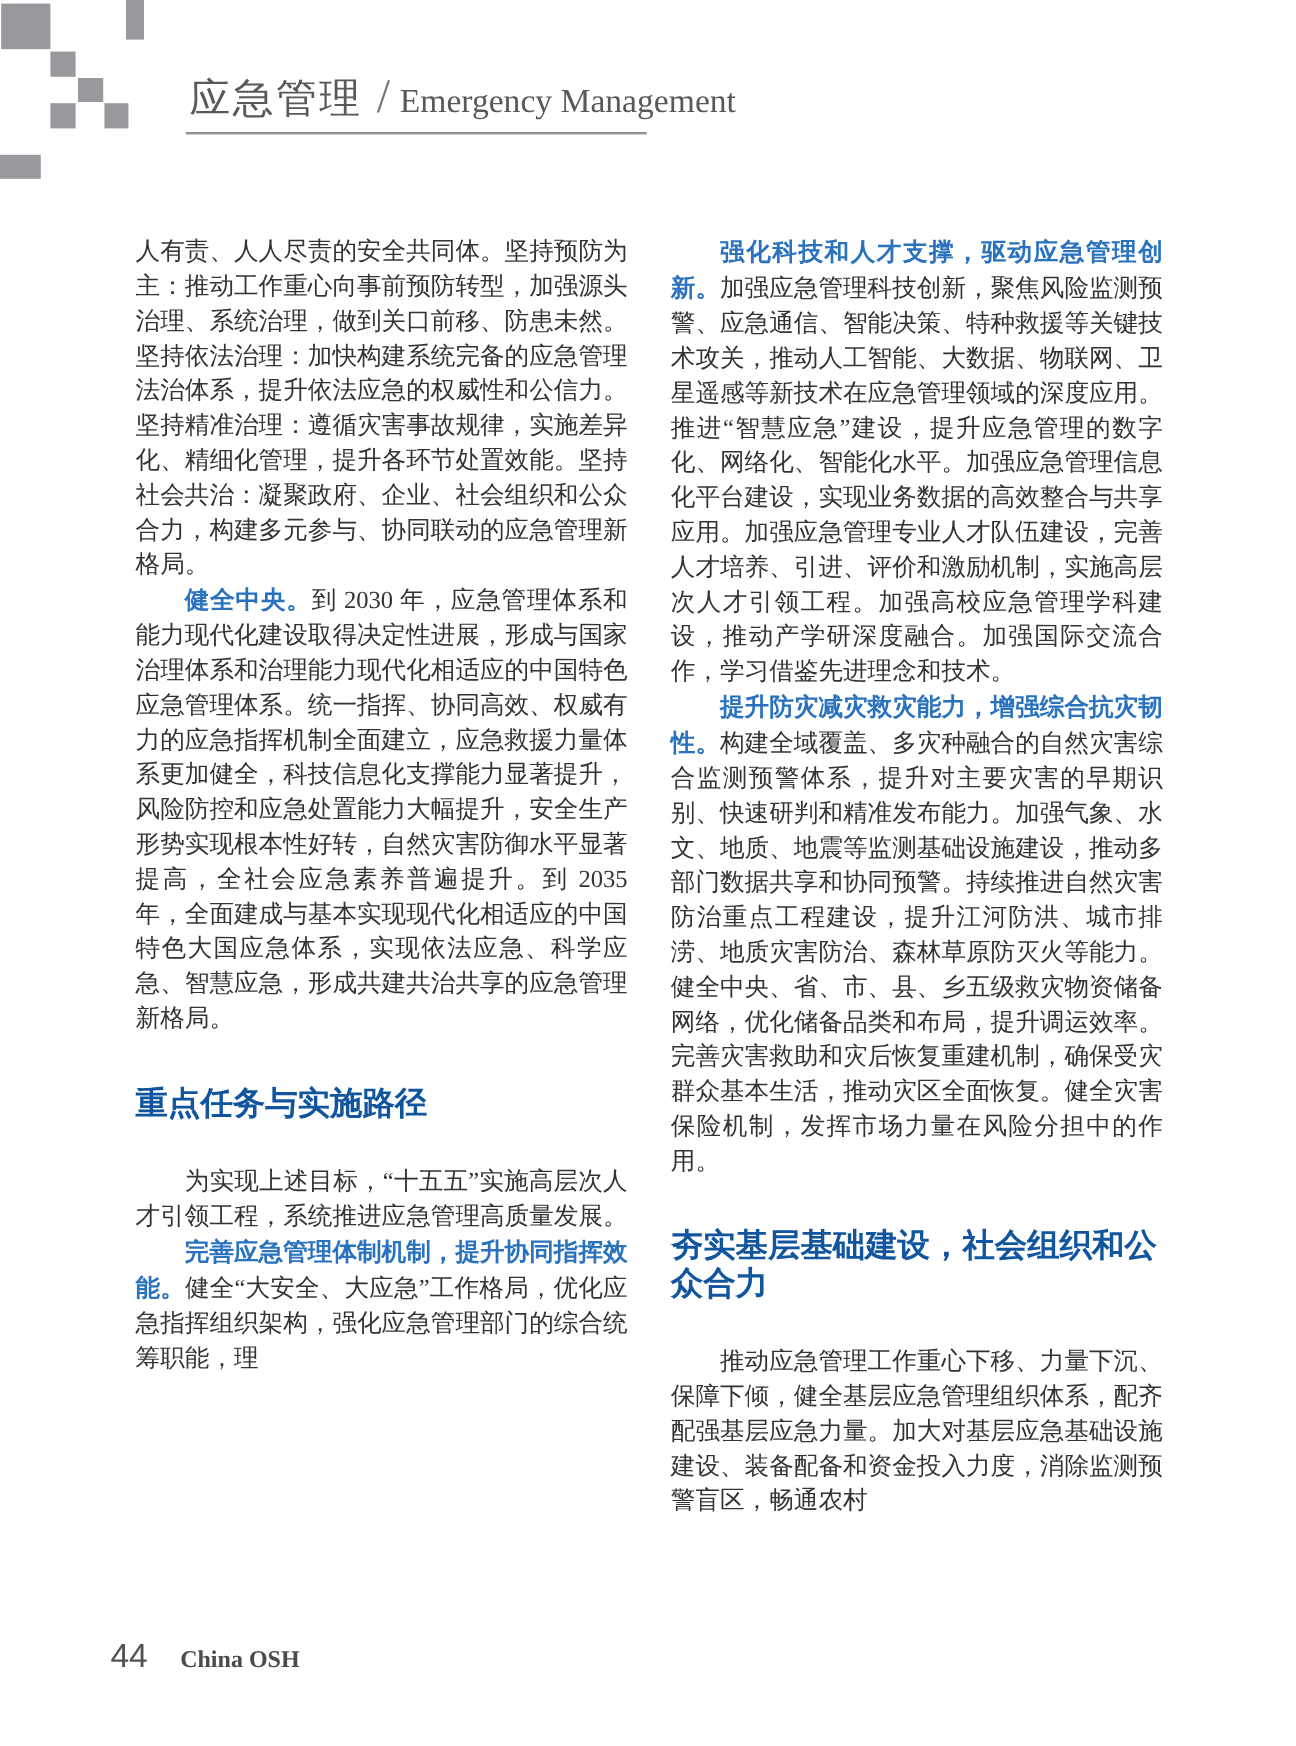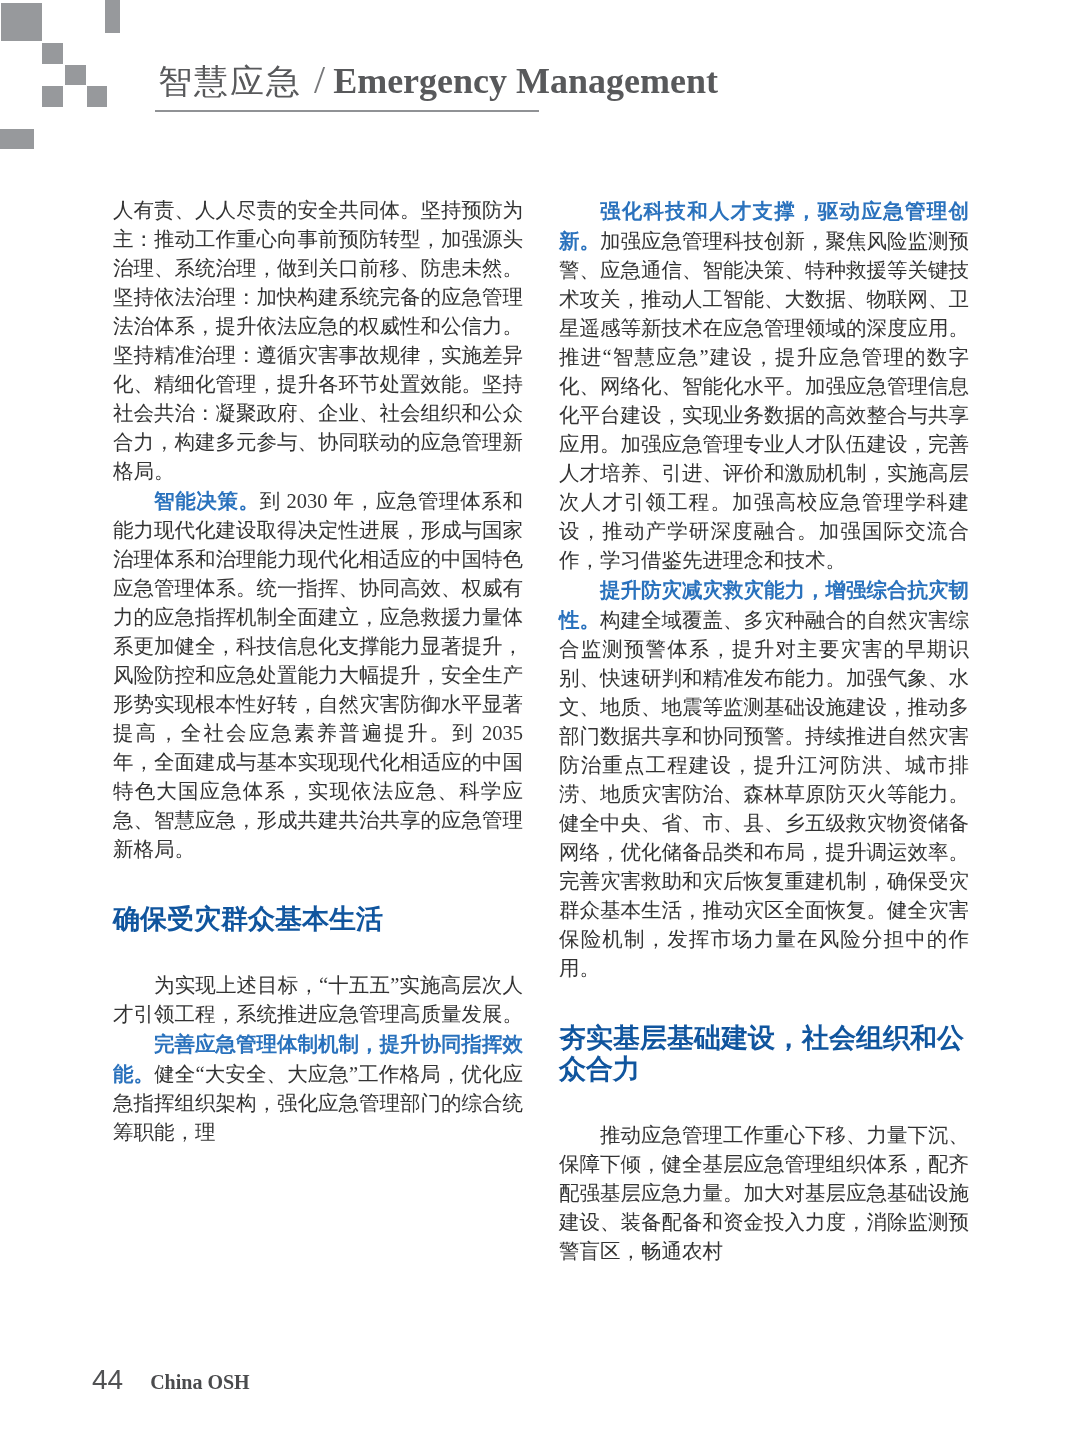--- a/index.html
+++ b/index.html
@@ -27,21 +27,21 @@
   .title-zh {
     font-family:"Liberation Sans","DejaVu Sans",sans-serif;
     font-size:34px; color:#58595b; letter-spacing:2px; font-weight:500;
   }
   .title-slash {
     font-size:40px; color:#77787a; margin:0 8px 0 12px;
     font-family:"Liberation Serif",serif; font-weight:300;
   }
   .title-en {
     font-family:"Liberation Serif","DejaVu Serif",serif;
-    font-size:36px; color:#58595b;font-weight:bold;
+    font-size:28px; color:#58595b;
   }
   .header-rule {
     position:absolute; left:155px; top:110px; width:384px; height:2px;
     background:#909295;
   }
 
   
   .columns {
     position:absolute; left:113px; top:196px; width:856px;
     display:flex; gap:36px;
@@ -85,31 +85,31 @@
     <div class="sq sq1"></div>
     <div class="sq sq2"></div>
     <div class="sq sq3"></div>
     <div class="sq sq4"></div>
     <div class="sq sq5"></div>
     <div class="sq sq6"></div>
     <div class="sq sq7"></div>
   </div>
 
   <div class="header-row">
-    <span class="title-zh">智慧应急</span>
+    <span class="title-zh">应急管理</span>
     <span class="title-slash">/</span>
     <span class="title-en">Emergency Management</span>
   </div>
   <div class="header-rule"></div>
 
   <div class="columns">
     <div class="col" id="col-left">
         <p class="para">人有责、人人尽责的安全共同体。坚持预防为主：推动工作重心向事前预防转型，加强源头治理、系统治理，做到关口前移、防患未然。坚持依法治理：加快构建系统完备的应急管理法治体系，提升依法应急的权威性和公信力。坚持精准治理：遵循灾害事故规律，实施差异化、精细化管理，提升各环节处置效能。坚持社会共治：凝聚政府、企业、社会组织和公众合力，构建多元参与、协同联动的应急管理新格局。</p>
-        <p class="para indent"><b class="lead">智能决策。</b>到 2030 年，应急管理体系和能力现代化建设取得决定性进展，形成与国家治理体系和治理能力现代化相适应的中国特色应急管理体系。统一指挥、协同高效、权威有力的应急指挥机制全面建立，应急救援力量体系更加健全，科技信息化支撑能力显著提升，风险防控和应急处置能力大幅提升，安全生产形势实现根本性好转，自然灾害防御水平显著提高，全社会应急素养普遍提升。到 2035 年，全面建成与基本实现现代化相适应的中国特色大国应急体系，实现依法应急、科学应急、智慧应急，形成共建共治共享的应急管理新格局。</p>
-        <h2 class="sec-heading">确保受灾群众基本生活</h2>
+        <p class="para indent"><b class="lead">健全中央。</b>到 2030 年，应急管理体系和能力现代化建设取得决定性进展，形成与国家治理体系和治理能力现代化相适应的中国特色应急管理体系。统一指挥、协同高效、权威有力的应急指挥机制全面建立，应急救援力量体系更加健全，科技信息化支撑能力显著提升，风险防控和应急处置能力大幅提升，安全生产形势实现根本性好转，自然灾害防御水平显著提高，全社会应急素养普遍提升。到 2035 年，全面建成与基本实现现代化相适应的中国特色大国应急体系，实现依法应急、科学应急、智慧应急，形成共建共治共享的应急管理新格局。</p>
+        <h2 class="sec-heading">重点任务与实施路径</h2>
         <p class="para indent">为实现上述目标，“十五五”实施高层次人才引领工程，系统推进应急管理高质量发展。</p>
         <p class="para indent"><b class="lead">完善应急管理体制机制，提升协同指挥效能。</b>健全“大安全、大应急”工作格局，优化应急指挥组织架构，强化应急管理部门的综合统筹职能，理</p>
       </div>
     <div class="col" id="col-right">
         <p class="para indent"><b class="lead">强化科技和人才支撑，驱动应急管理创新。</b>加强应急管理科技创新，聚焦风险监测预警、应急通信、智能决策、特种救援等关键技术攻关，推动人工智能、大数据、物联网、卫星遥感等新技术在应急管理领域的深度应用。推进“智慧应急”建设，提升应急管理的数字化、网络化、智能化水平。加强应急管理信息化平台建设，实现业务数据的高效整合与共享应用。加强应急管理专业人才队伍建设，完善人才培养、引进、评价和激励机制，实施高层次人才引领工程。加强高校应急管理学科建设，推动产学研深度融合。加强国际交流合作，学习借鉴先进理念和技术。</p>
         <p class="para indent"><b class="lead">提升防灾减灾救灾能力，增强综合抗灾韧性。</b>构建全域覆盖、多灾种融合的自然灾害综合监测预警体系，提升对主要灾害的早期识别、快速研判和精准发布能力。加强气象、水文、地质、地震等监测基础设施建设，推动多部门数据共享和协同预警。持续推进自然灾害防治重点工程建设，提升江河防洪、城市排涝、地质灾害防治、森林草原防灭火等能力。健全中央、省、市、县、乡五级救灾物资储备网络，优化储备品类和布局，提升调运效率。完善灾害救助和灾后恢复重建机制，确保受灾群众基本生活，推动灾区全面恢复。健全灾害保险机制，发挥市场力量在风险分担中的作用。</p>
         <h2 class="sec-heading">夯实基层基础建设，社会组织和公众合力</h2>
         <p class="para indent">推动应急管理工作重心下移、力量下沉、保障下倾，健全基层应急管理组织体系，配齐配强基层应急力量。加大对基层应急基础设施建设、装备配备和资金投入力度，消除监测预警盲区，畅通农村</p>
       </div>
   </div>

